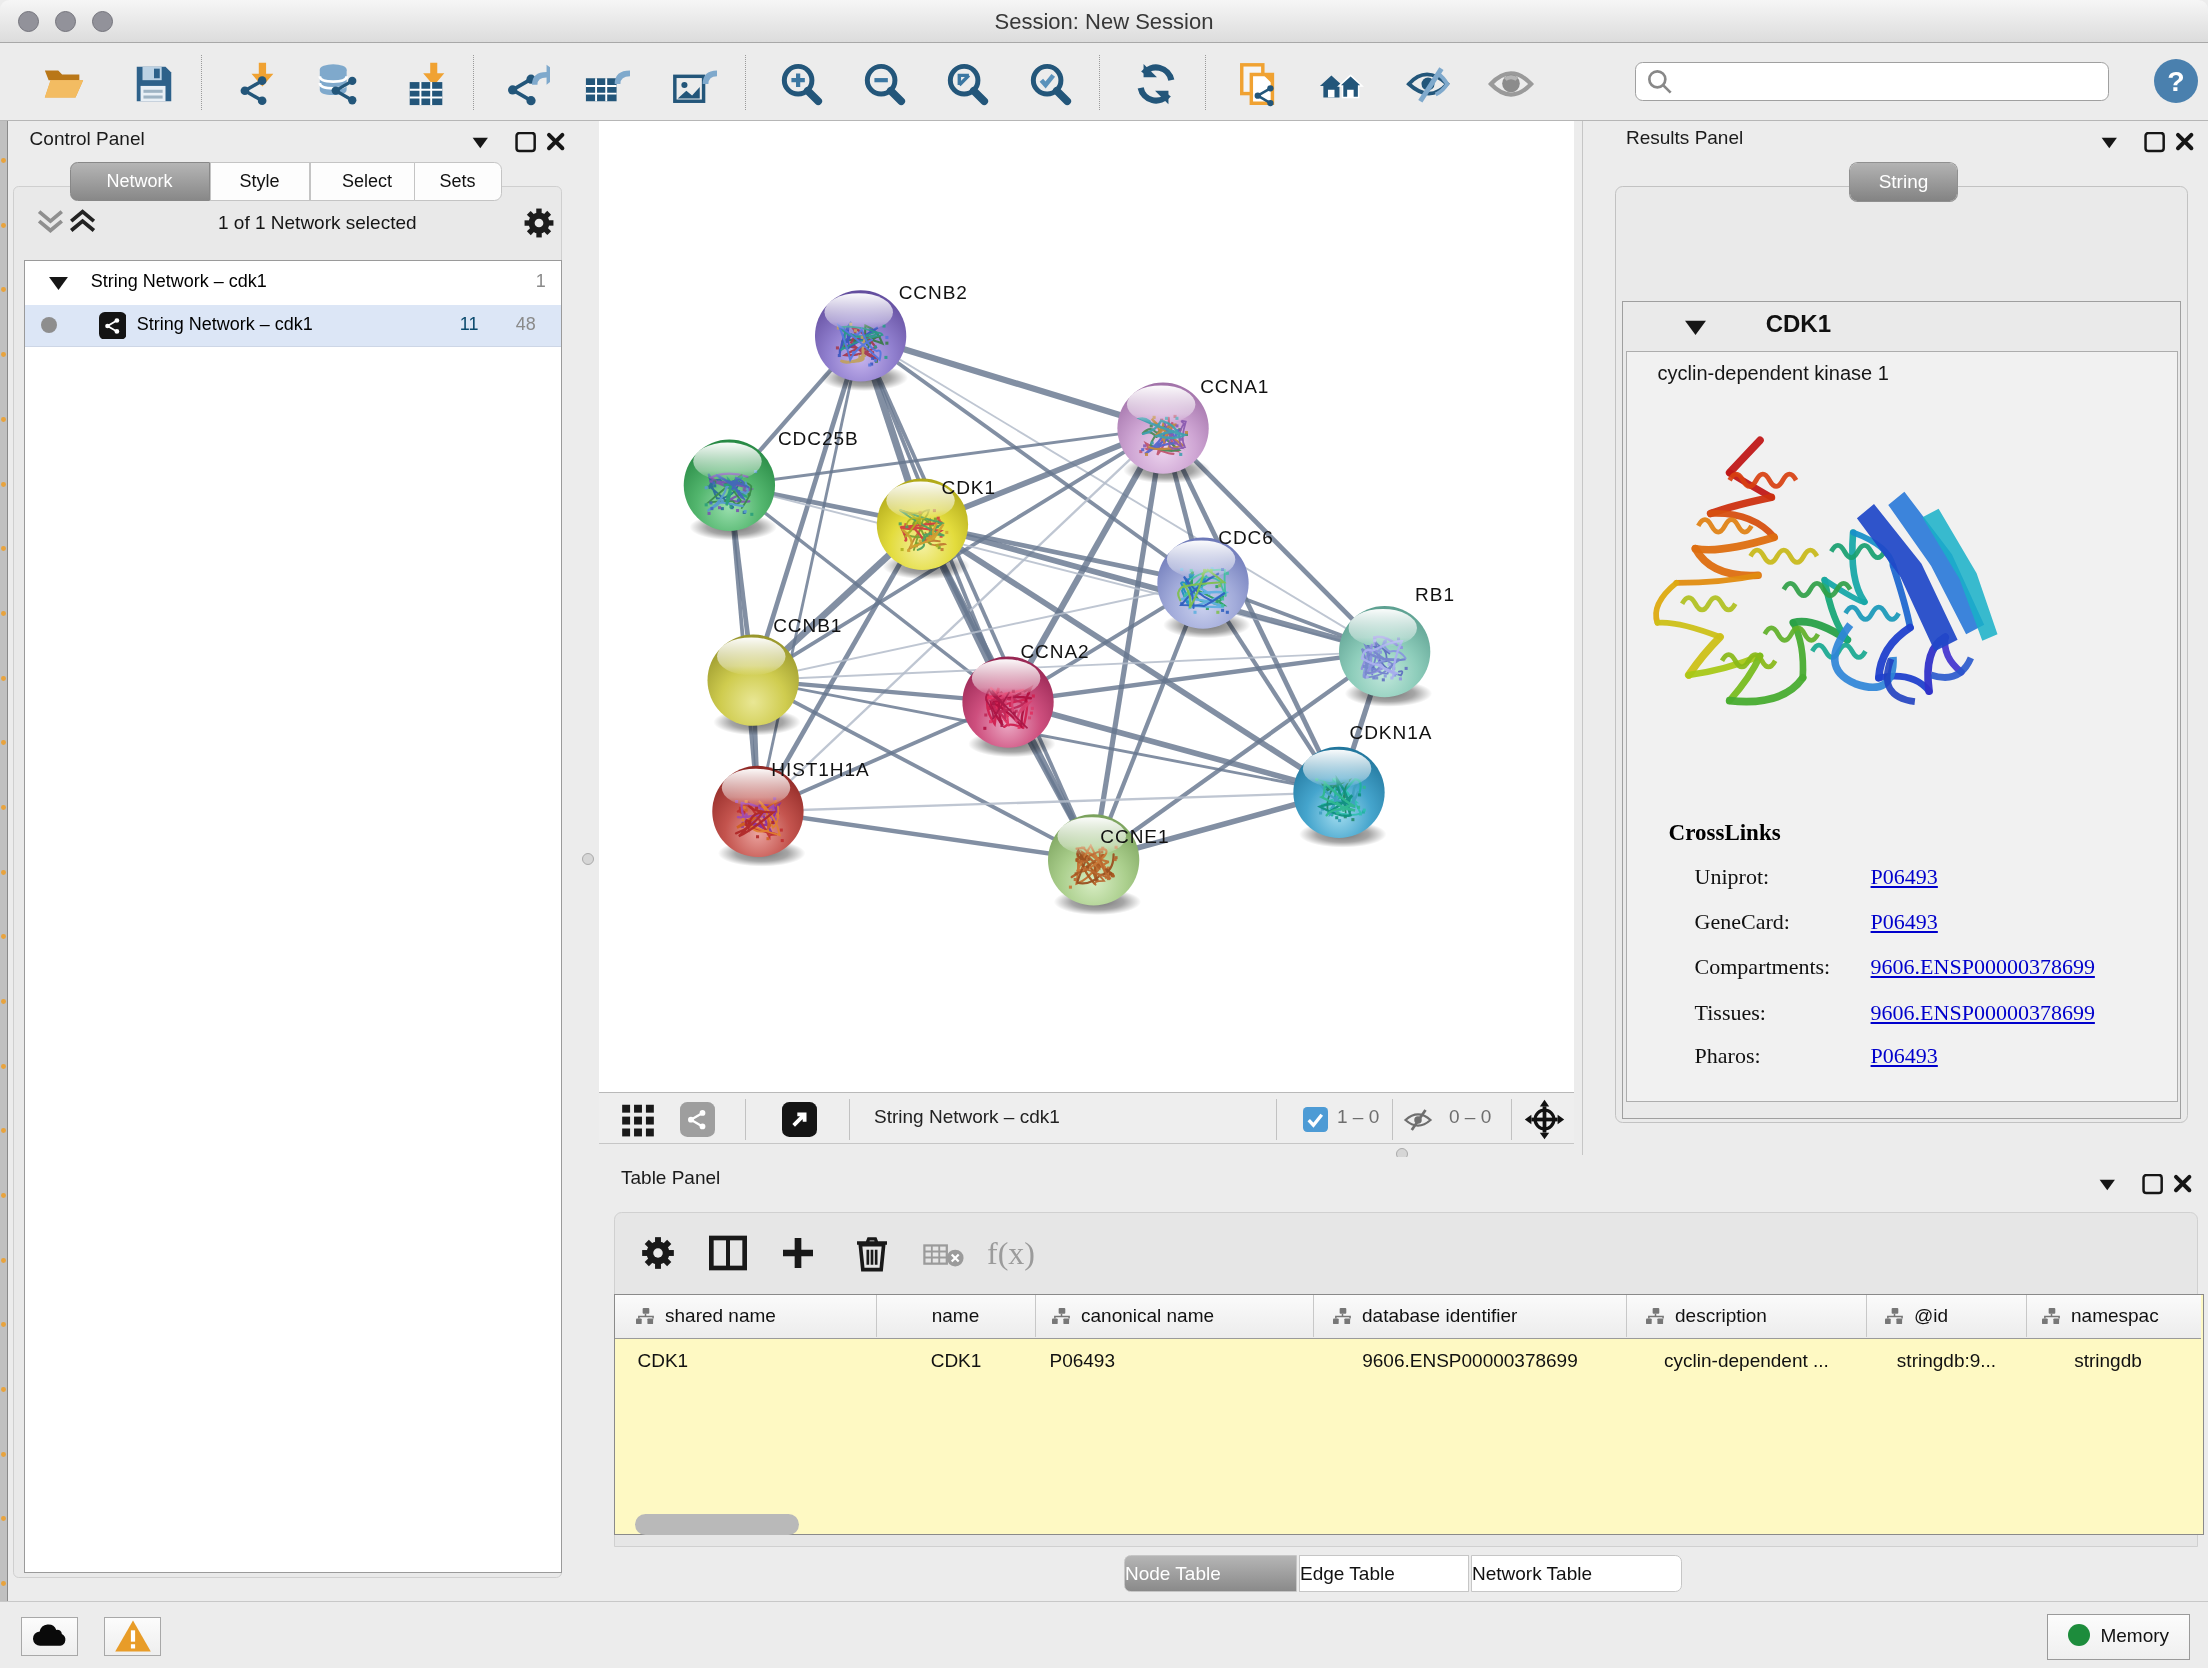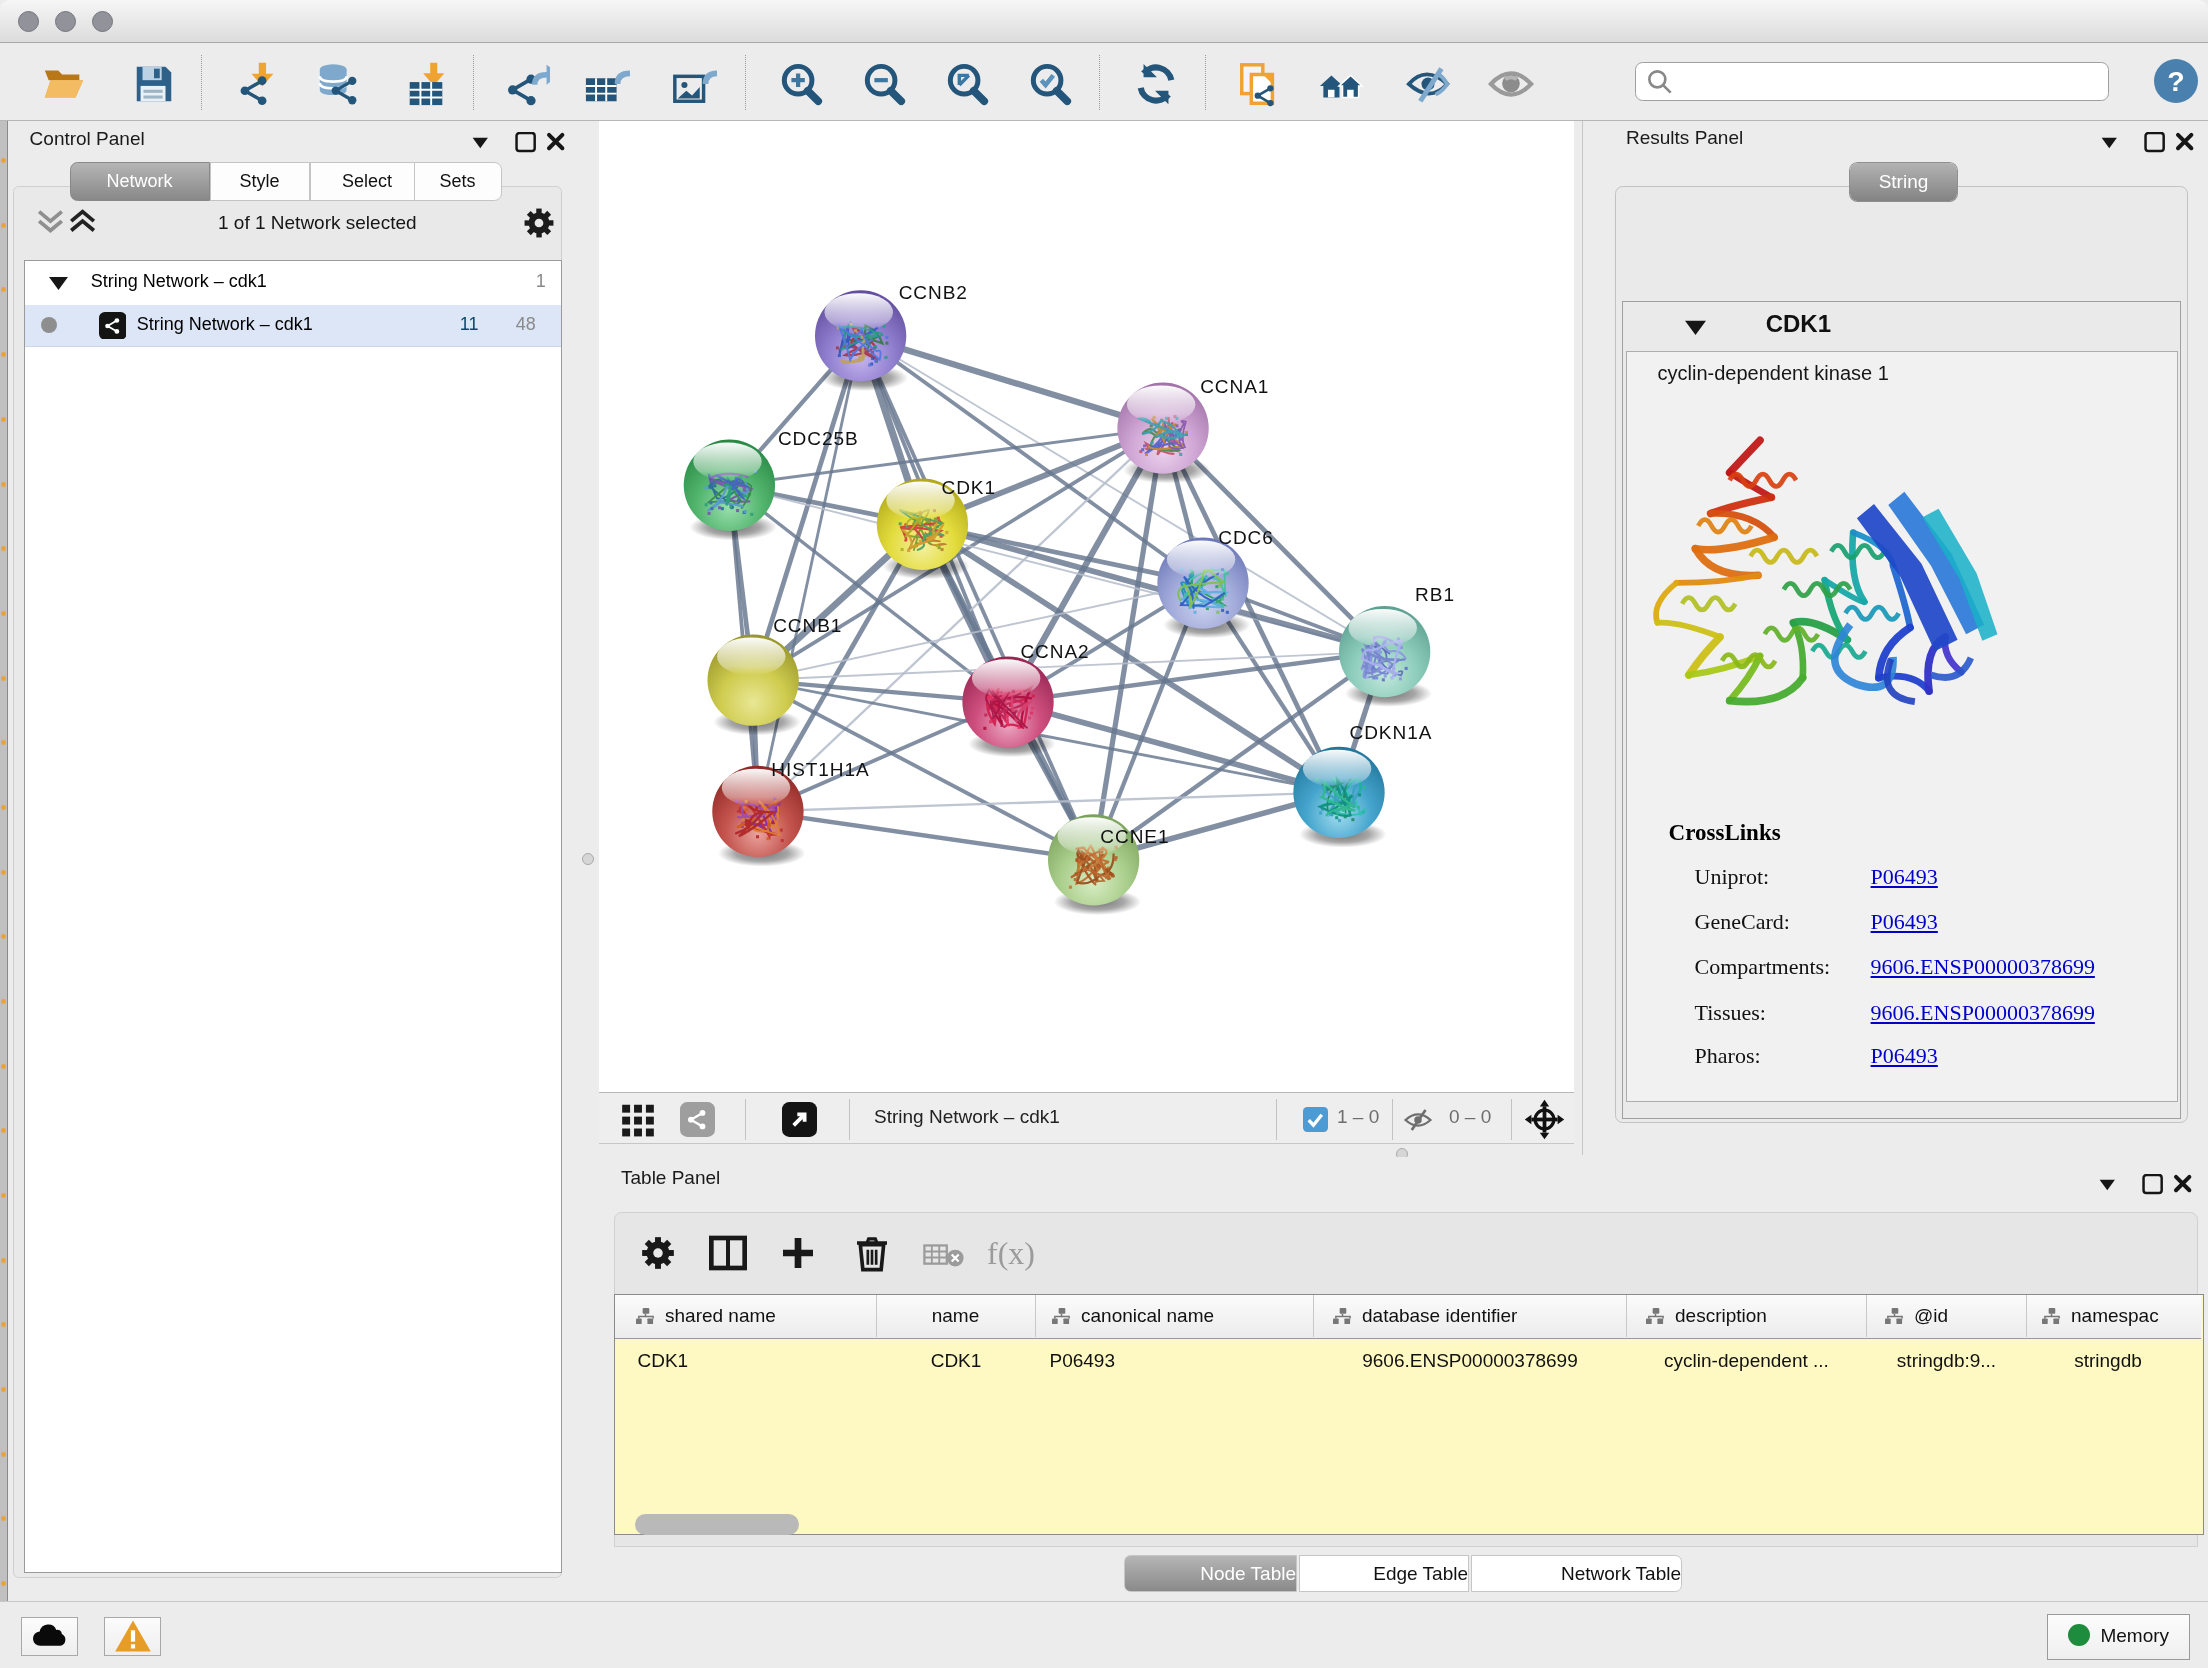--- a/index.html
+++ b/index.html
@@ -35,21 +35,21 @@
 .xl-val { position:absolute; left:244px; font-size:22px; color:#0000cc; text-decoration:underline; }
 
 #tpanel { position:absolute; left:603px; top:1157px; width:1605px; height:444px; background:#ececec; }
 #ttool { position:absolute; left:10.5px; top:55px; width:1584px; height:335px; background:#e6e6e6; border:1px solid #d0d0d0; border-radius:7.6px 7.6px 0 0; }
 #ttable { position:absolute; left:10.5px; top:137px; width:1590px; height:241px; background:#fef9c3; border:1.9px solid #8a8a8a; }
 #thead { position:absolute; left:0; top:0; width:1586px; height:44px; background:linear-gradient(#fbfbfb,#ececec); border-bottom:1.9px solid #9a9a9a; }
 .th { position:absolute; top:0; height:42px; font-size:19px; color:#111; line-height:42px; border-right:1px solid #c8c8c8; }
 .td { position:absolute; top:44px; height:44px; font-size:19px; color:#111; line-height:44px; }
 .colicon { display:inline-block; width:21px; height:19px; vertical-align:-3.8px; margin-right:9.5px; }
 #tscroll { position:absolute; left:20px; top:219px; width:164px; height:21px; background:#b9b9b9; border-radius:10.5px; }
-.btab { position:absolute; top:398px; height:37px; background:#fff; border:1px solid #c6c6c6; font-size:19px; text-align:right; line-height:35px; color:#111; }
+.btab { position:absolute; top:398px; height:37px; background:#fff; border:1px solid #c6c6c6; font-size:19px; text-align:left; line-height:35px; color:#111; }
 
 #statusbar { position:absolute; left:0; top:1601px; width:2208px; height:68px; background:#ececec; border-top:1px solid #c8c8c8; }
 .sbtn { position:absolute; top:15px; width:57px; height:39px; background:linear-gradient(#fcfcfc,#eeeeee); border:1px solid #a8a8a8; }
 #membtn { position:absolute; left:2047px; top:12.4px; width:143px; height:46px; background:linear-gradient(#fcfcfc,#efefef); border:1.9px solid #9a9a9a; font-size:19px; color:#111; line-height:42px; text-align:center; }
 </style></head>
 <body>
 <div id="leftsliver" class="abs" style="left:0;top:44px;width:7.6px;height:1624px;background:#c0c0c0;border-right:1px solid #8a8a8a;">
   <div class="abs" style="left:1px;top:114px;width:4.8px;height:4.8px;border-radius:50%;background:#e8a33d"></div>
     <div class="abs" style="left:1px;top:179px;width:4.8px;height:4.8px;border-radius:50%;background:#e8a33d"></div>
     <div class="abs" style="left:1px;top:243px;width:4.8px;height:4.8px;border-radius:50%;background:#e8a33d"></div>
@@ -72,20 +72,21 @@
     <div class="abs" style="left:1px;top:1343px;width:4.8px;height:4.8px;border-radius:50%;background:#e8a33d"></div>
     <div class="abs" style="left:1px;top:1408px;width:4.8px;height:4.8px;border-radius:50%;background:#e8a33d"></div>
     <div class="abs" style="left:1px;top:1472px;width:4.8px;height:4.8px;border-radius:50%;background:#e8a33d"></div>
     <div class="abs" style="left:1px;top:1537px;width:4.8px;height:4.8px;border-radius:50%;background:#e8a33d"></div>
     <div class="abs" style="left:1px;top:1602px;width:4.8px;height:4.8px;border-radius:50%;background:#e8a33d"></div>
 </div>
 <div id="titlebar">
   <div class="light" style="left:18px"></div>
   <div class="light" style="left:55px"></div>
   <div class="light" style="left:92px"></div>
+  <div id="title">Session: New Session</div>
 </div>
 <div id="toolbar">
   <svg style="position:absolute;left:41px;top:17px" width="46" height="46" viewBox="0 0 24 24">
       <path d="M2 5 h7 l2 2 h9 v3 H4 z" fill="#b97718"></path>
       <path d="M2 5 v14 l3 -9 h17 l-4 9 H2 z" fill="#e8a33d"></path>
       <path d="M5 10 h17 l-4 9 H2 z" fill="#f3bc62"></path>
     </svg>
     <svg style="position:absolute;left:131px;top:17px" width="46" height="46" viewBox="0 0 24 24">
       <path d="M3 3 h15 l3 3 v15 H3 z" fill="#2d618a"></path>
       <rect x="6" y="3" width="10" height="7" fill="#bcd2e4"></rect>

